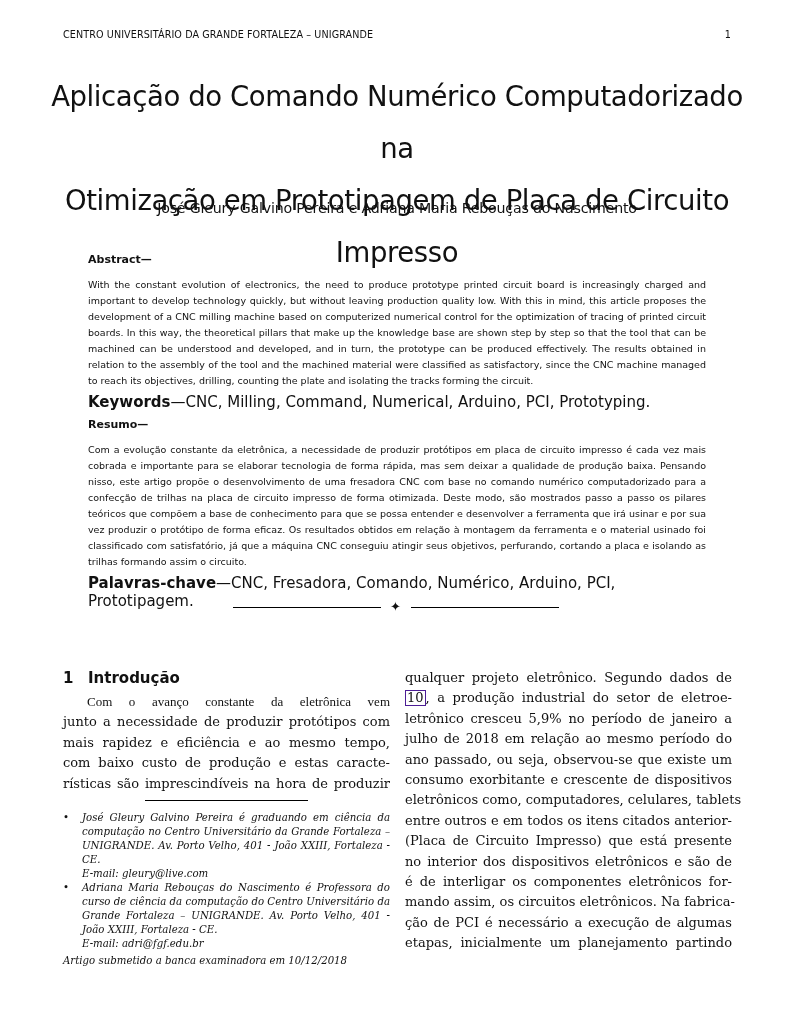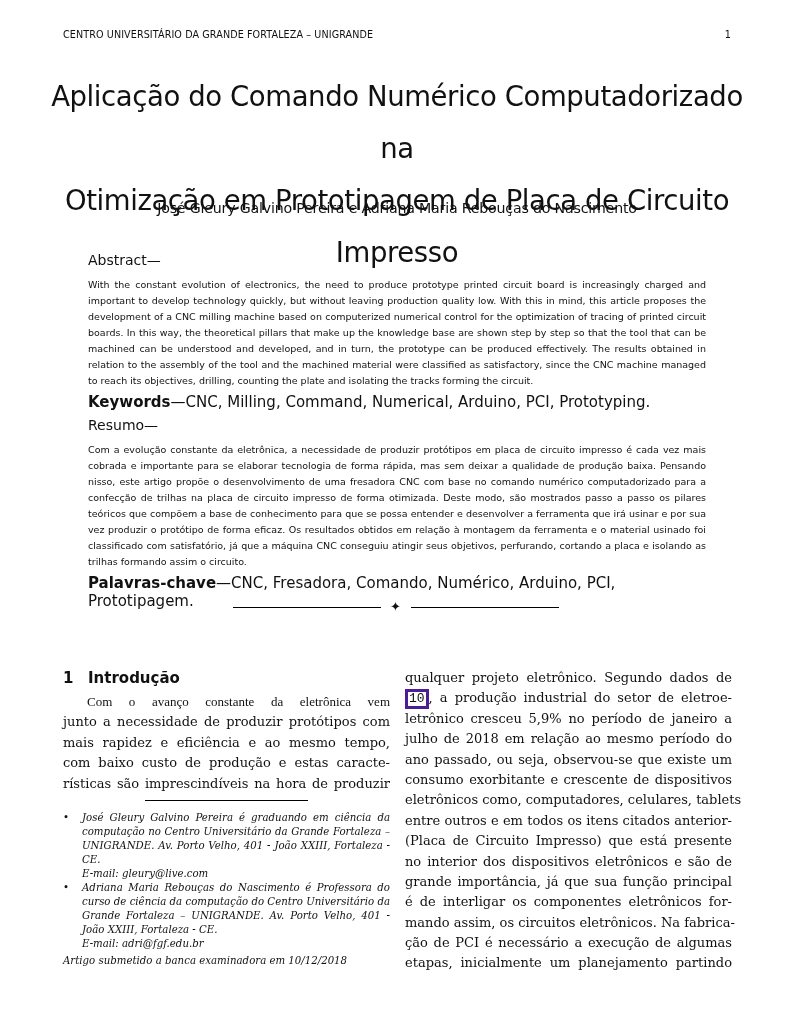--- a/index.html
+++ b/index.html
@@ -8,39 +8,39 @@
     .serif { font-family: "DejaVu Serif", "Liberation Serif", serif; }
 
     .running-head { position: absolute; top: 29px; left: 63px; right: 63px; height: 14px; font-size: 9.6px; letter-spacing: 0.1px; }
     .running-head .left { position: absolute; left: 0; top: 0; }
     .running-head .right { position: absolute; right: 0; top: 0; }
 
     .title { position: absolute; top: 70px; left: 40px; right: 40px; text-align: center; font-size: 27.5px; line-height: 52px; font-weight: normal; margin: 0; letter-spacing: -0.4px; }
     .authors { position: absolute; top: 200px; left: 40px; right: 40px; text-align: center; font-size: 14.2px; letter-spacing: -0.2px; }
 
     .abstract-block { position: absolute; left: 88px; right: 88px; font-size: 9.5px; line-height: 16px; }
-    .abstract-block .head { font-weight: normal; font-size: 14px; }
+    .abstract-block .head { font-weight: bold; font-size: 11px; }
     .abstract-block .body { text-align: justify; margin-top: 9px; }
     .kw { position: absolute; left: 88px; right: 100px; font-size: 15px; }
     .kw b { font-weight: bold; }
 
     .separator { position: absolute; top: 598px; left: 233px; width: 326px; height: 18px; }
     .separator .line-l { position: absolute; left: 0; top: 9px; width: 148px; height: 1px; background: #000; }
     .separator .line-r { position: absolute; right: 0; top: 9px; width: 148px; height: 1px; background: #000; }
     .separator .diamond { position: absolute; left: 157px; top: 2px; font-size: 13px; line-height: 14px; }
 
     .section-head { position: absolute; top: 669px; left: 63px; font-size: 15px; font-weight: bold; }
     .section-head .num { display: inline-block; width: 25px; }
 
     .col { position: absolute; font-size: 13px; line-height: 20.4px; text-align: justify; }
     .col-left { top: 692px; left: 63px; width: 327px; }
     .col-right { top: 668px; left: 405px; width: 327px; }
     .col .line { display: block; text-align: justify; text-align-last: justify; white-space: nowrap; height: 20.4px; }
     .col .indent { padding-left: 24px; font-family: Liberation Serif, serif; }
-    .cite { display: inline-block; border: 3px solid #4c1d95; line-height: 14px; padding: 0 1px; font-family: Liberation Mono, monospace; }
+    .cite { display: inline-block; border: 1px solid #4c1d95; line-height: 14px; padding: 0 1px; }
 
     .fn-rule { position: absolute; top: 800px; left: 145px; width: 163px; height: 1px; background: #000; }
     .footnotes { position: absolute; top: 811px; left: 63px; width: 327px; font-size: 10.2px; line-height: 14px; font-style: italic; }
     .fn-item { position: relative; padding-left: 19px; text-align: justify; }
     .fn-item .bullet { position: absolute; left: 0; top: 0; font-style: normal; }
     .fn-email { display: block; }
     .submitted { position: absolute; top: 955px; left: 63px; font-size: 10.2px; font-style: italic; }
   </style>
 </head>
 <body>
@@ -112,18 +112,17 @@
   <span class="line">qualquer projeto eletrônico. Segundo dados de</span>
   <span class="line"><a class="cite"><span>10</span></a><span>, a produção industrial do setor de eletroe-</span></span>
   <span class="line">letrônico cresceu 5,9% no período de janeiro a</span>
   <span class="line">julho de 2018 em relação ao mesmo período do</span>
   <span class="line">ano passado, ou seja, observou-se que existe um</span>
   <span class="line">consumo exorbitante e crescente de dispositivos</span>
   <span class="line">eletrônicos como, computadores, celulares, tablets</span>
   <span class="line">entre outros e em todos os itens citados anterior-</span>
   <span class="line">(Placa de Circuito Impresso) que está presente</span>
   <span class="line">no interior dos dispositivos eletrônicos e são de</span>
-  <span class="line">grande importância, já que sua função principal</span>
   <span class="line">é de interligar os componentes eletrônicos for-</span>
   <span class="line">mando assim, os circuitos eletrônicos. Na fabrica-</span>
   <span class="line">ção de PCI é necessário a execução de algumas</span>
   <span class="line">etapas, inicialmente um planejamento partindo</span>
 </div>
 
 </body></html>

